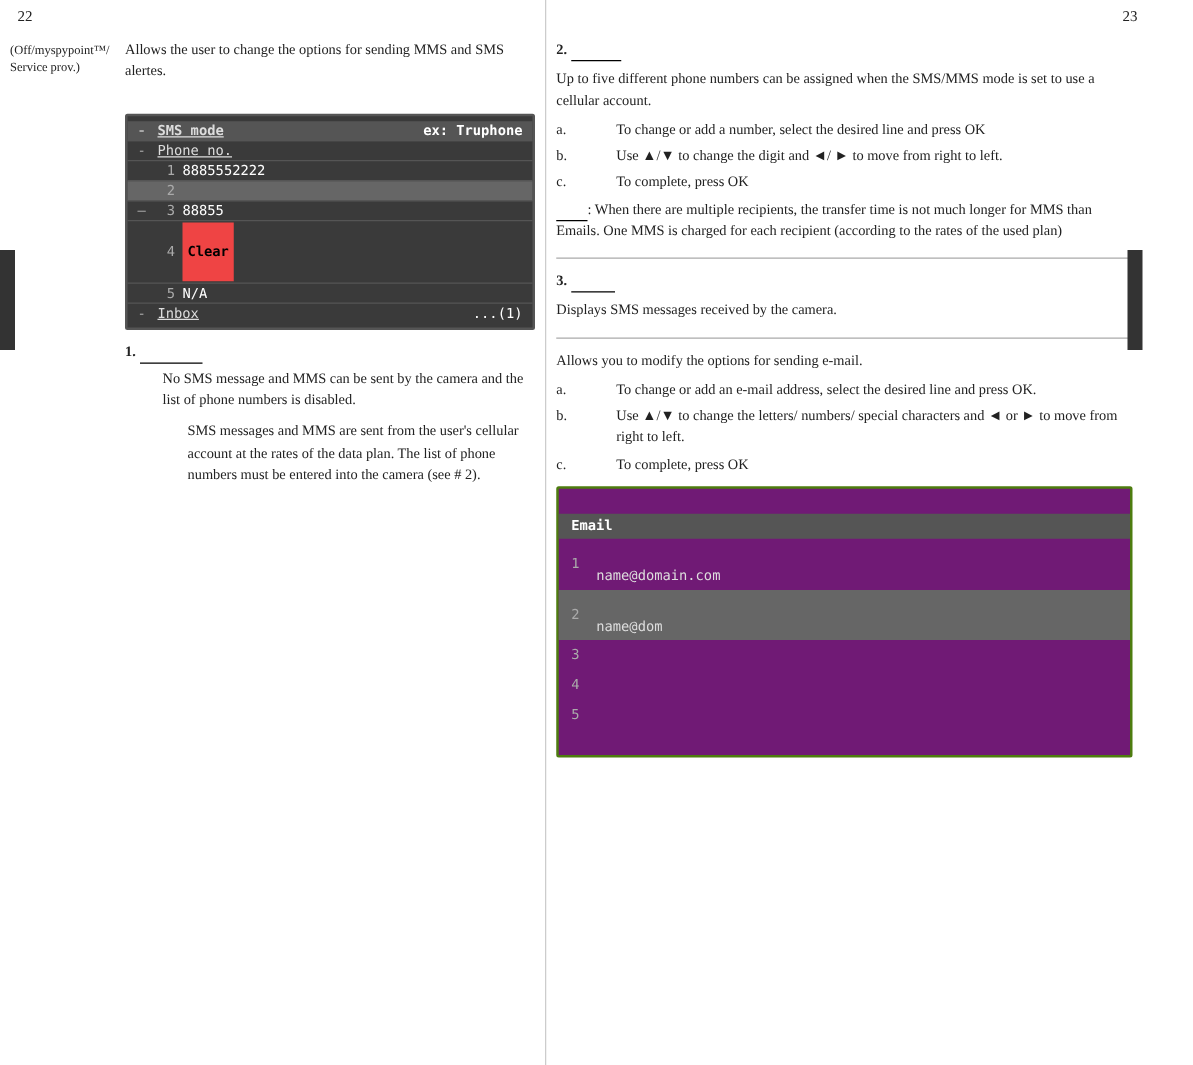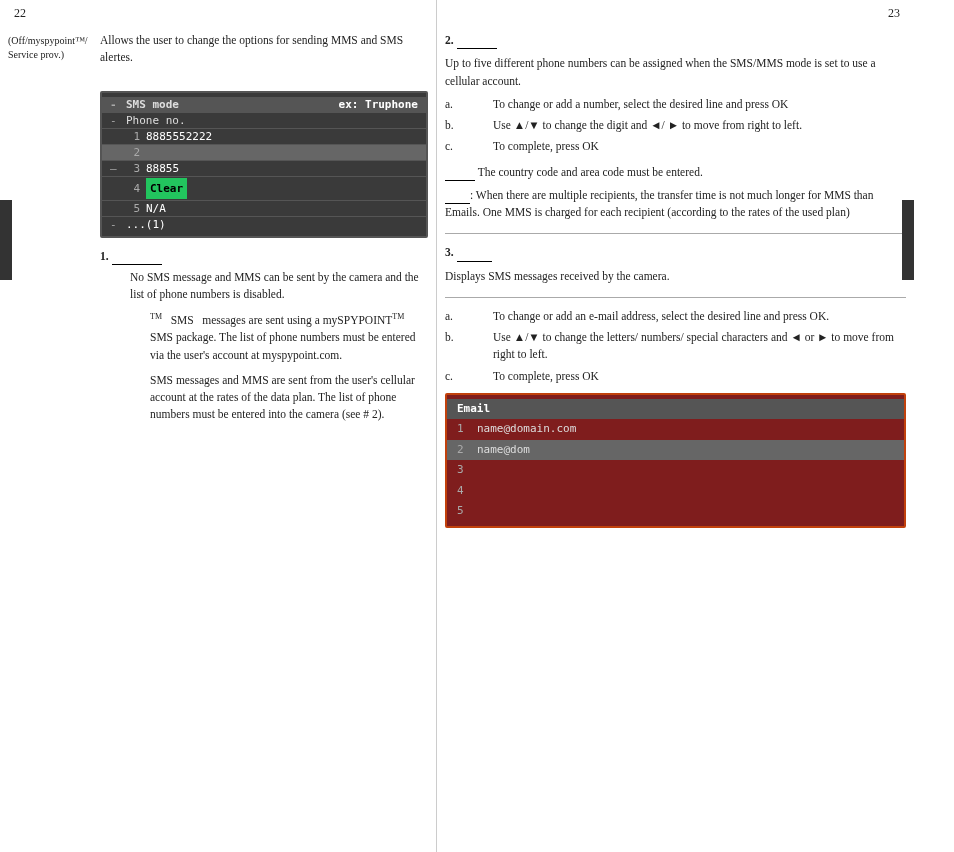--- a/index.html
+++ b/index.html
@@ -40,21 +40,21 @@
     .page-right {
       width: 477px;
       height: 100%;
       padding: 10px 8px;
       position: relative;
     }
 
     .page-number-right {
       position: absolute;
       top: 6px;
-      right: 14px;
+      right: 4px;
       font-size: 12px;
     }
 
     
     .sidebar-tab-left {
       position: absolute;
       left: 0;
       top: 200px;
       width: 12px;
       height: 80px;
@@ -124,41 +124,42 @@
 
     .screen-row .dash {
       color: #aaa;
       margin-right: 4px;
       width: 12px;
     }
 
     .screen-row .row-label {
       flex: 1;
       color: #ddd;
+      text-decoration: underline;
     }
 
     .screen-row .row-value {
       color: #fff;
     }
 
     .screen-row .row-num {
       width: 14px;
       text-align: right;
       color: #aaa;
       margin-right: 6px;
     }
 
     .screen-row.selected-row {
       background: #666;
     }
 
     .clear-badge {
-      background: #22c55e;
+      background: #ef4444;
       color: #000;
-      padding: 4px 4px;
+      padding: 17px 4px;
       font-weight: bold;
     }
 
     
     .notes-section {
       margin-top: 8px;
     }
 
     .note-item {
       margin-bottom: 8px;
@@ -215,23 +216,23 @@
       font-weight: normal;
     }
 
     .alpha-text {
       flex: 1;
       margin-left: 28px;
     }
 
     
     .email-screen {
-      border: 2px solid #c2410c;
-      background: #7f1d1d;
-      padding: 4px 0;
+      border: 2px solid #4d7c0f;
+      background: #701a75;
+      padding: 20px 0;
       margin-top: 8px;
       border-radius: 2px;
     }
 
     .email-header-row {
       background: #555;
       color: #fff;
       font-size: 11px;
       font-family: monospace;
       padding: 2px 10px;
@@ -251,20 +252,21 @@
       background: #666;
     }
 
     .email-num {
       width: 20px;
       color: #aaa;
     }
 
     .email-value {
       color: #ddd;
+      margin-top: 20px;
     }
 
     sup {
       font-size: 8px;
     }
   </style>
 </head>
 <body>
 
 <div class="page">
@@ -320,34 +322,32 @@
           </div>
 
           <div class="screen-row">
             <span class="dash"></span>
             <span class="row-num">5</span>
             <span class="row-value">N/A</span>
           </div>
 
           <div class="screen-row">
             <span class="dash">-</span>
+            <span class="row-label">Inbox</span>
             <span class="row-value">...(1)</span>
           </div>
         </div>
 
         <div class="notes-section">
           <div class="note-item">
             <span class="note-number">1. <span style="display:inline-block;width:50px;border-bottom:1px solid #000;vertical-align:bottom;"></span></span>
             <div class="indent-block">
               No SMS message and MMS can be sent by the camera and the list of phone numbers is disabled.
             </div>
             <div class="indent-block2" style="margin-top:8px;">
-              <sup>TM</sup>&nbsp;&nbsp;&nbsp;SMS &nbsp;&nbsp;messages are sent using a mySPYPOINT<sup>TM</sup> SMS package. The list of phone numbers must be entered via the user's account at myspypoint.com.
-            </div>
-            <div class="indent-block2" style="margin-top:8px;">
               SMS messages and MMS are sent from the user's cellular account at the rates of the data plan. The list of phone numbers must be entered into the camera (see # 2).
             </div>
           </div>
         </div>
       </div>
     </div>
   </div>
 
   <div class="page-right">
     <div class="sidebar-tab-right"></div>
@@ -366,38 +366,36 @@
         </div>
         <div class="alpha-item">
           <span class="alpha-label">b.</span>
           <span class="alpha-text">Use ▲/▼ to change the digit and ◄/ ► to move from right to left.</span>
         </div>
         <div class="alpha-item">
           <span class="alpha-label">c.</span>
           <span class="alpha-text">To complete, press OK</span>
         </div>
 
-        <p style="margin-top:8px;">
-          <span style="display:inline-block;width:30px;border-bottom:1px solid #000;vertical-align:bottom;"></span> The country code and area code must be entered.
-        </p>
         <p>
           <span style="display:inline-block;width:25px;border-bottom:1px solid #000;vertical-align:bottom;"></span>: When there are multiple recipients, the transfer time is not much longer for MMS than Emails. One MMS is charged for each recipient (according to the rates of the used plan)
         </p>
       </div>
 
       <div class="section-divider"></div>
 
       <div class="right-section">
         <p><strong>3. <span style="display:inline-block;width:35px;border-bottom:1px solid #000;vertical-align:bottom;"></span></strong></p>
         <p>Displays SMS messages received by the camera.</p>
       </div>
 
       <div class="section-divider"></div>
 
       <div class="right-section">
+        <p>Allows you to modify the options for sending e-mail.</p>
 
         <div class="alpha-item">
           <span class="alpha-label">a.</span>
           <span class="alpha-text">To change or add an e-mail address, select the desired line and press OK.</span>
         </div>
         <div class="alpha-item">
           <span class="alpha-label">b.</span>
           <span class="alpha-text">Use ▲/▼ to change the letters/ numbers/ special characters and ◄ or ► to move from right to left.</span>
         </div>
         <div class="alpha-item">

